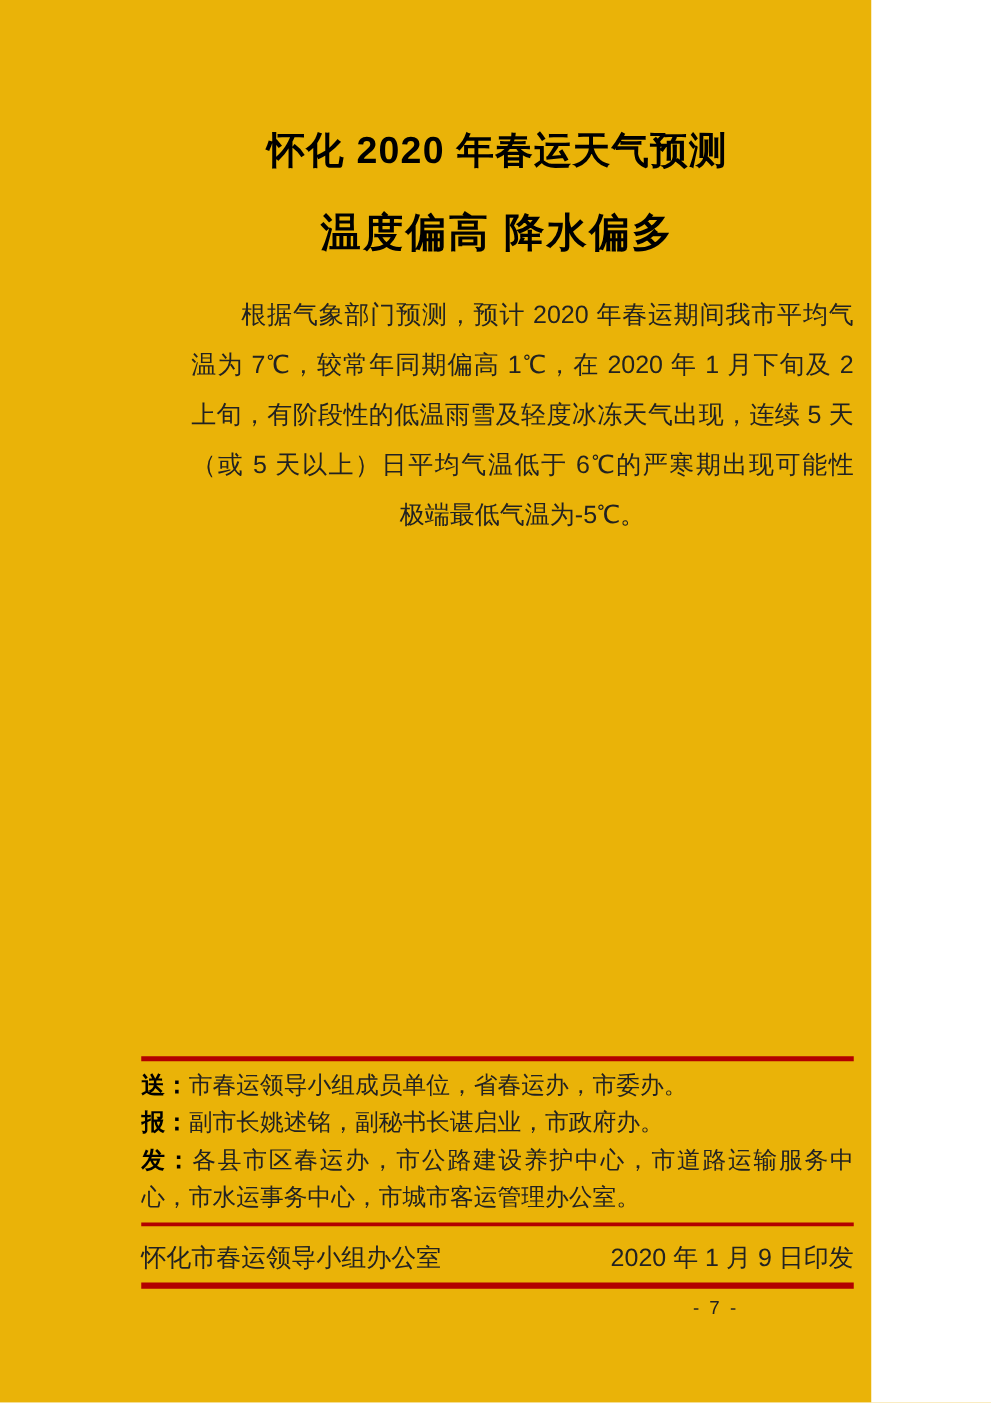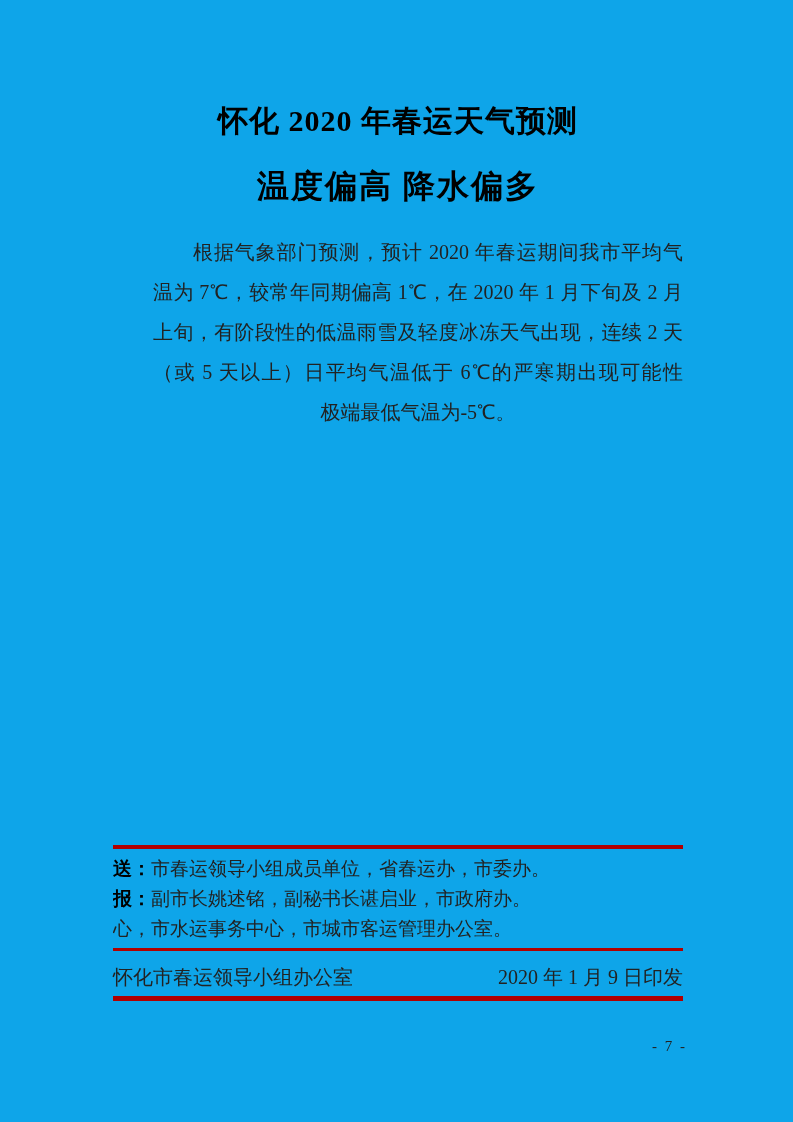--- a/index.html
+++ b/index.html
@@ -2,25 +2,25 @@
 <html><head>
 <meta charset="utf-8">
 <style>
   html, body {
     margin: 0;
     padding: 0;
     background: #ffffff;
   }
   .page {
     position: relative;
-    width: 793px;
+    width: 697px;
     height: 1122px;
-    background: #0ea5e9;
+    background: #eab308;
     color: #1c1c1c;
-    font-family: Liberation Serif, serif;
+    font-family: Liberation Sans, sans-serif;
     overflow: hidden;
   }
   .content {
     position: absolute;
     left: 113px;
     top: 0;
     width: 570px;
   }
   .title {
     margin: 0;
@@ -116,39 +116,42 @@
 
     <h1 class="title">怀化 2020 年春运天气预测</h1>
 
     <h2 class="subtitle">温度偏高 降水偏多</h2>
 
     <div class="body">
 
       <div class="para">
         <div class="bline indent fill">根据气象部门预测，预计 2020 年春运期间我市平均气</div>
         <div class="bline fill">温为 7℃，较常年同期偏高 1℃，在 2020 年 1 月下旬及 2 月</div>
-        <div class="bline fill">上旬，有阶段性的低温雨雪及轻度冰冻天气出现，连续 2 天</div>
+        <div class="bline fill">上旬，有阶段性的低温雨雪及轻度冰冻天气出现，连续 5 天</div>
         <div class="bline fill">（或 5 天以上）日平均气温低于 6℃的严寒期出现可能性小，</div>
         <div class="bline">极端最低气温为-5℃。</div>
       </div>
 
 
     </div>
   </div>
 
   <div class="footer">
 
     <div class="rule rule-top"></div>
 
     <div class="dist">
       <div class="drow">
         <span class="dlabel">送：</span><span class="dtext">市春运领导小组成员单位，省春运办，市委办。</span>
       </div>
       <div class="drow">
         <span class="dlabel">报：</span><span class="dtext">副市长姚述铭，副秘书长谌启业，市政府办。</span>
+      </div>
+      <div class="drow fill">
+        <span class="dlabel">发：</span><span class="dtext">各县市区春运办，市公路建设养护中心，市道路运输服务中</span>
       </div>
       <div class="drow">心，市水运事务中心，市城市客运管理办公室。</div>
     </div>
 
     <div class="rule rule-mid"></div>
 
     <div class="issuer-row">
       <span>怀化市春运领导小组办公室</span>
       <span>2020 年 1 月 9 日印发</span>
     </div>

